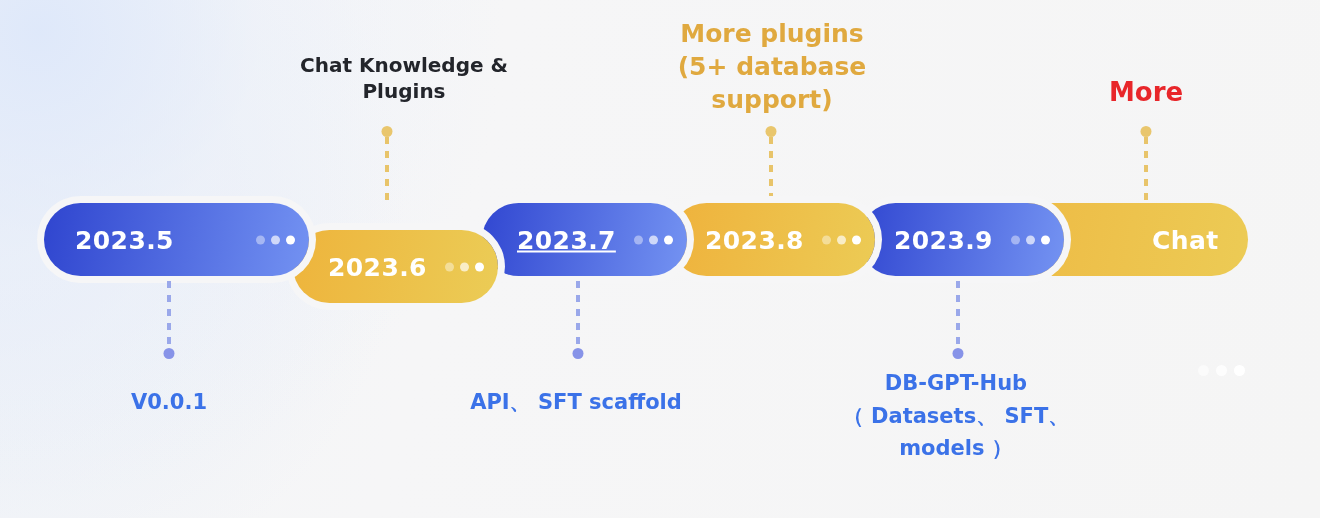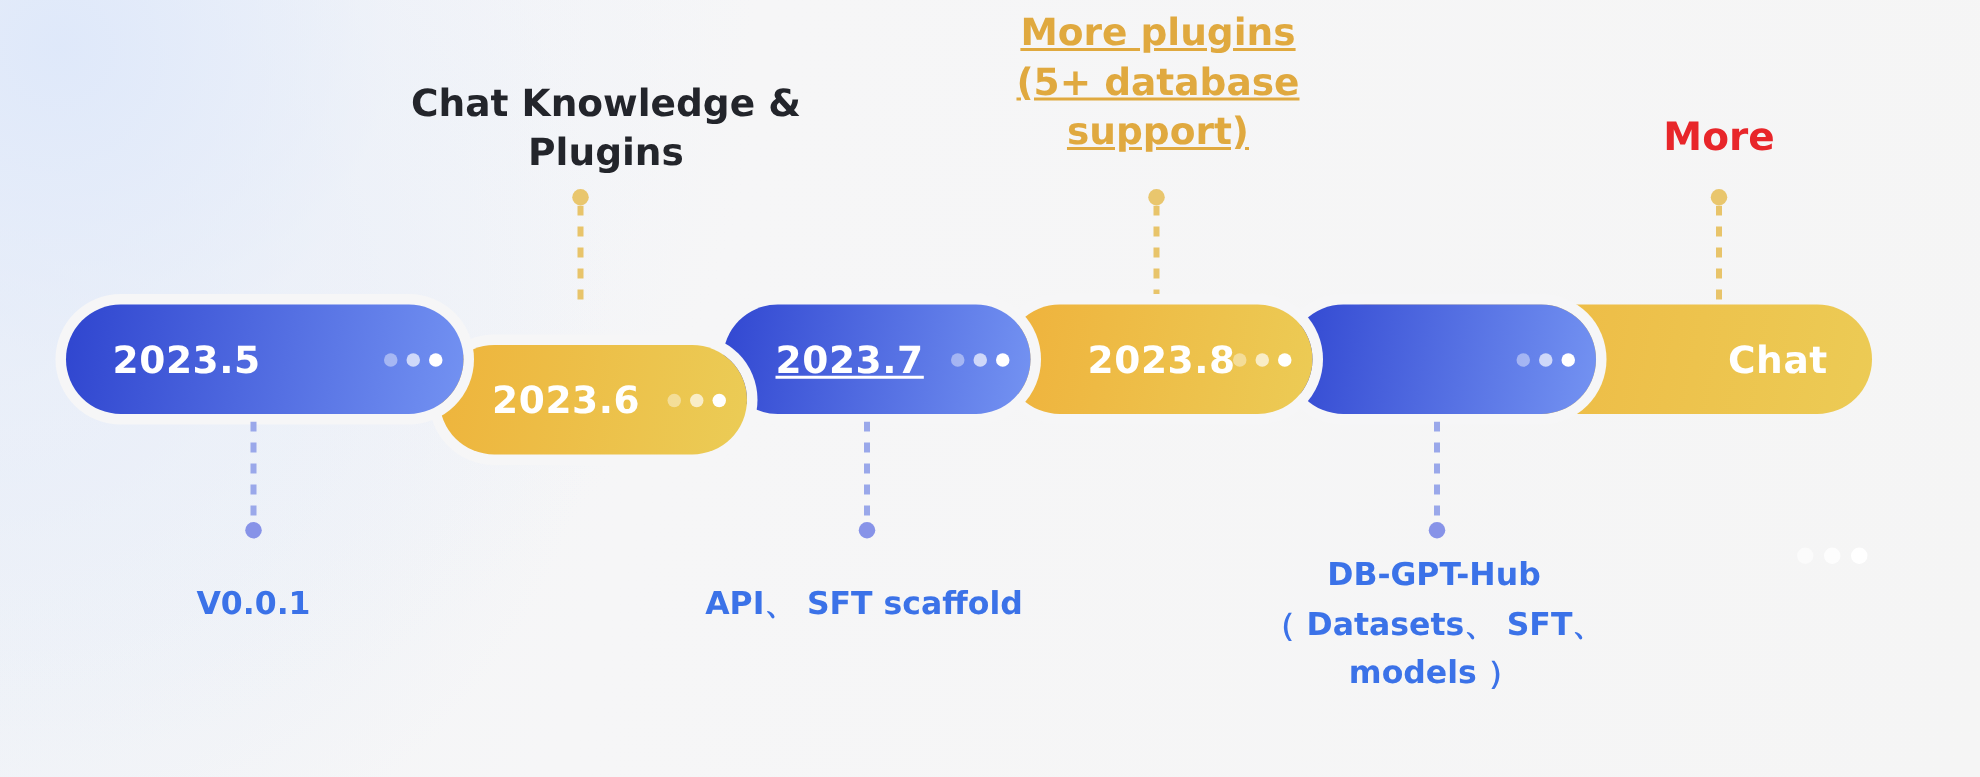--- a/index.html
+++ b/index.html
@@ -113,21 +113,21 @@
   .connector.down .knob { bottom: 0; background: #8793e8; }
 
   
   .callout {
     position: absolute;
     text-align: center;
     font-weight: 700;
     line-height: 1.32;
     white-space: pre-line;
   }
-  .callout.top-dark  { color: #23252b; font-size: 25px; }
+  .callout.top-dark  { color: #23252b; font-size: 20px; }
   .callout.top-gold  { color: #e0a93f; font-size: 25px; }
   .callout.top-red   { color: #e8262a; font-size: 26px; }
   .callout.bottom-blue { color: #3b72e8; font-size: 21px; line-height: 1.55; }
 
   
   #deco-dots {
     position: absolute;
     left: 1198px;
     top: 365px;
     display: flex;
@@ -146,21 +146,21 @@
   #deco-dots i:nth-child(3) { opacity: 1; }
 </style>
 </head>
 <body>
 
 <div id="stage">
 
   <div class="callout top-dark" style="left:254px; top:52px; width:300px;">Chat Knowledge &amp;
 Plugins</div>
 
-  <div class="callout top-gold" style="left:652px; top:5px; width:240px;text-decoration:underline;">More plugins
+  <div class="callout top-gold" style="left:652px; top:17px; width:240px;">More plugins
 (5+ database
 support)</div>
 
   <div class="callout top-red" style="left:1066px; top:75px; width:160px;">More</div>
 
   <div class="connector up" style="left:385px; top:126px; height:79px;">
     <span class="knob"></span>
     <span class="line"></span>
   </div>
 
@@ -174,29 +174,30 @@
     <span class="line"></span>
   </div>
 
   <div id="timeline">
 
     <div class="seg" style="left:830px; width:374px; background:linear-gradient(100deg,#efb23c 0%,#eccb55 100%);">
       <span class="seg-label" style="left:278px;">Chat</span>
     </div>
 
     <div class="seg ring" style="left:815px; width:205px; background:linear-gradient(100deg,#3147d1 0%,#7493f2 100%);">
+      <span class="seg-label" style="left:35px;">2023.9</span>
       <span class="dots" style="left:152px;">
         <i></i>
           <i></i>
           <i></i>
       </span>
     </div>
 
     <div class="seg ring" style="left:626px; width:205px; background:linear-gradient(100deg,#efb23c 0%,#eccb55 100%);">
-      <span class="seg-label" style="left:35px;margin-left:20px;">2023.8</span>
+      <span class="seg-label" style="left:35px;">2023.8</span>
       <span class="dots" style="left:152px;">
         <i></i>
           <i></i>
           <i></i>
       </span>
     </div>
 
     <div class="seg ring" style="left:438px; width:205px; background:linear-gradient(100deg,#3147d1 0%,#7493f2 100%);">
       <span class="seg-label" style="left:35px;text-decoration:underline;">2023.7</span>
       <span class="dots" style="left:152px;">

